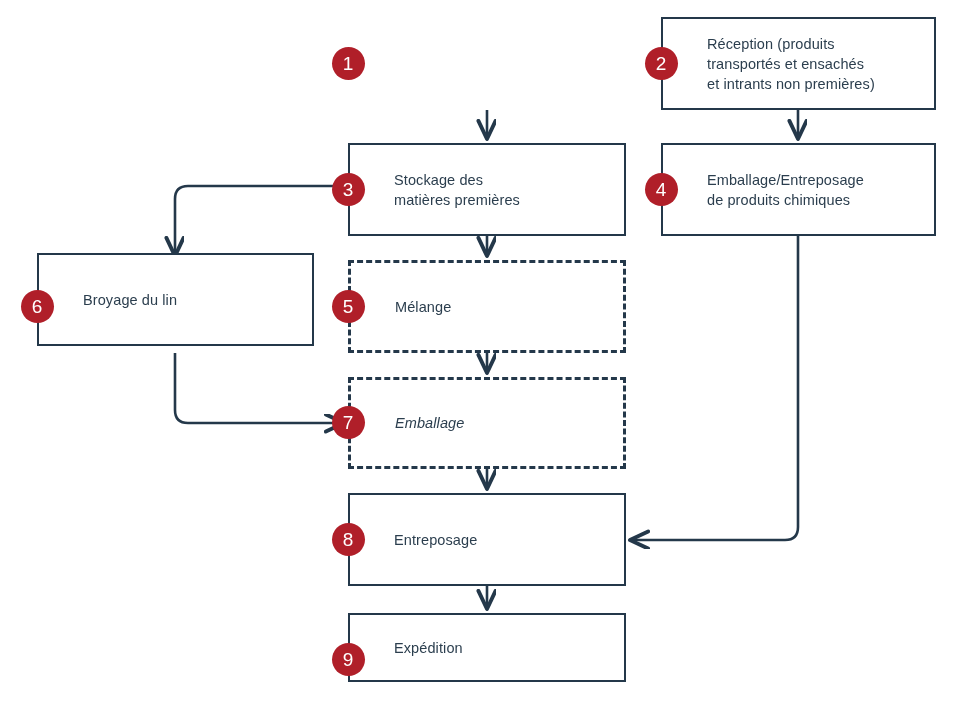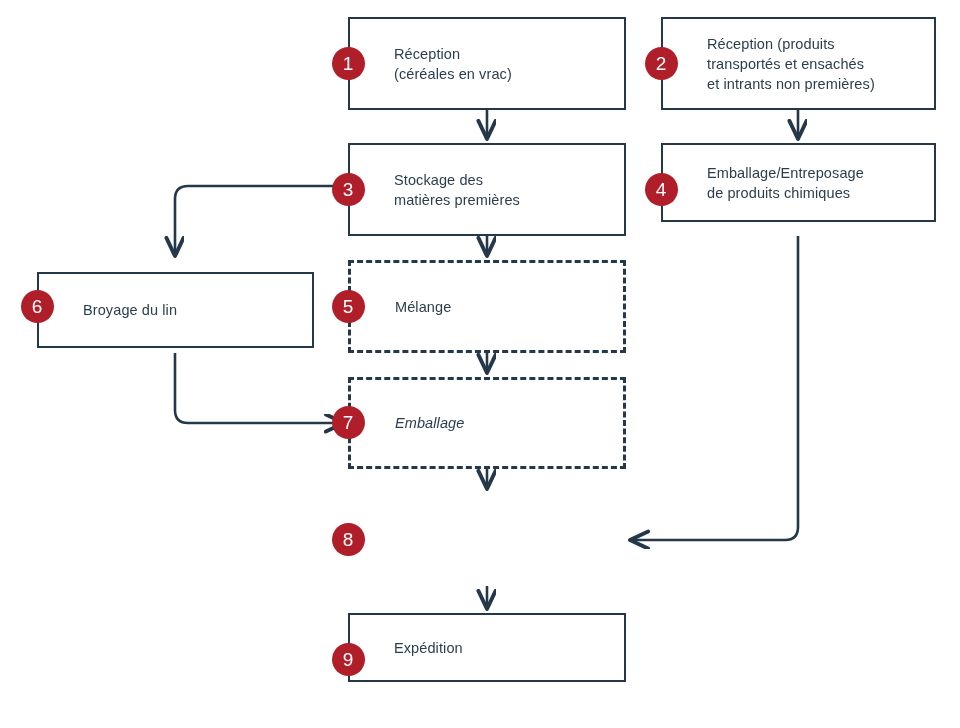--- a/index.html
+++ b/index.html
@@ -92,60 +92,59 @@
       <path d="M175,353 L175,410 Q175,423 188,423 L343,423" marker-end="url(#ah)"></path>
 
       <path d="M487,469 L487,488" marker-end="url(#ah)"></path>
 
       <path d="M798,236 L798,527 Q798,540 785,540 L631,540" marker-end="url(#ah)"></path>
 
       <path d="M487,586 L487,608" marker-end="url(#ah)"></path>
     </g>
   </svg>
 
-  <div class="node" style="left:348px;top:17px;width:278px;height:93px;">
-    <span class="node-label">Réception
-(céréales en vrac)</span>
-  </div>
   <div class="badge" style="left:331.5px;top:47px;">1</div>
 
   <div class="node" style="left:661px;top:17px;width:275px;height:93px;">
     <span class="node-label">Réception (produits
 transportés et ensachés
 et intrants non premières)</span>
   </div>
   <div class="badge" style="left:644.5px;top:47px;">2</div>
 
   <div class="node" style="left:348px;top:143px;width:278px;height:93px;align-items:center;">
     <span class="node-label">Stockage des
 matières premières</span>
   </div>
   <div class="badge" style="left:331.5px;top:173px;">3</div>
 
-  <div class="node" style="left:661px;top:143px;width:275px;height:79px;">
+  <div class="node" style="left:661px;top:143px;width:275px;height:93px;">
     <span class="node-label">Emballage/Entreposage
 de produits chimiques</span>
   </div>
   <div class="badge" style="left:644.5px;top:173px;">4</div>
 
-  <div class="node" style="left:37px;top:272px;width:277px;height:76px;">
+  <div class="node" style="left:37px;top:253px;width:277px;height:93px;">
     <span class="node-label">Broyage du lin</span>
   </div>
   <div class="badge" style="left:20.5px;top:290px;">6</div>
 
   <div class="node dashed" style="left:348px;top:260px;width:278px;height:93px;">
     <span class="node-label">Mélange</span>
   </div>
   <div class="badge" style="left:331.5px;top:290px;">5</div>
 
   <div class="node dashed" style="left:348px;top:377px;width:278px;height:92px;font-style:italic;">
     <span class="node-label">Emballage</span>
   </div>
   <div class="badge" style="left:331.5px;top:406px;">7</div>
 
+  <div class="node" style="left:348px;top:493px;width:278px;height:93px;">
+    <span class="node-label">Entreposage</span>
+  </div>
   <div class="badge" style="left:331.5px;top:523px;">8</div>
 
   <div class="node" style="left:348px;top:613px;width:278px;height:69px;">
     <span class="node-label">Expédition</span>
   </div>
   <div class="badge" style="left:331.5px;top:643px;">9</div>
 
 </div>
 
 </body></html>

